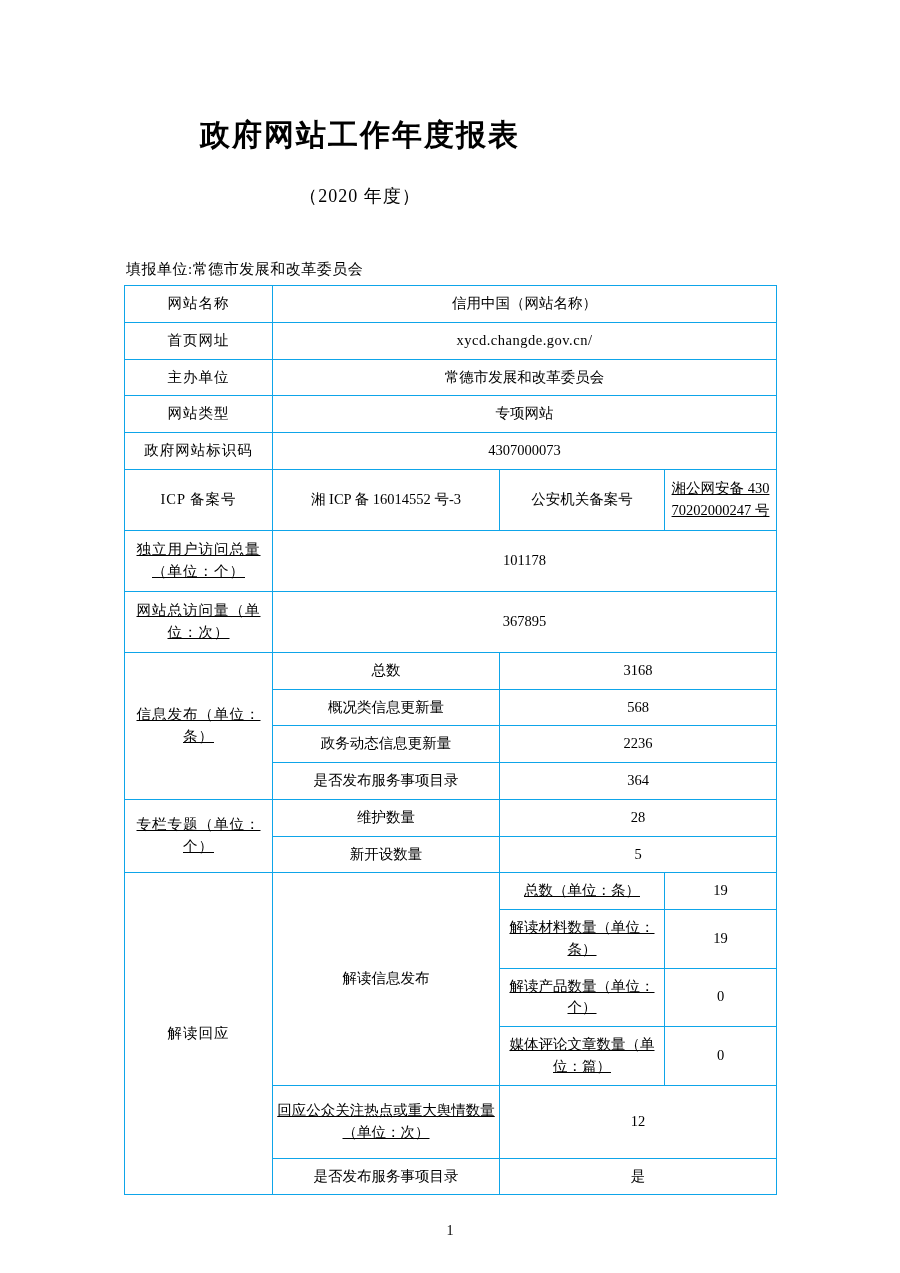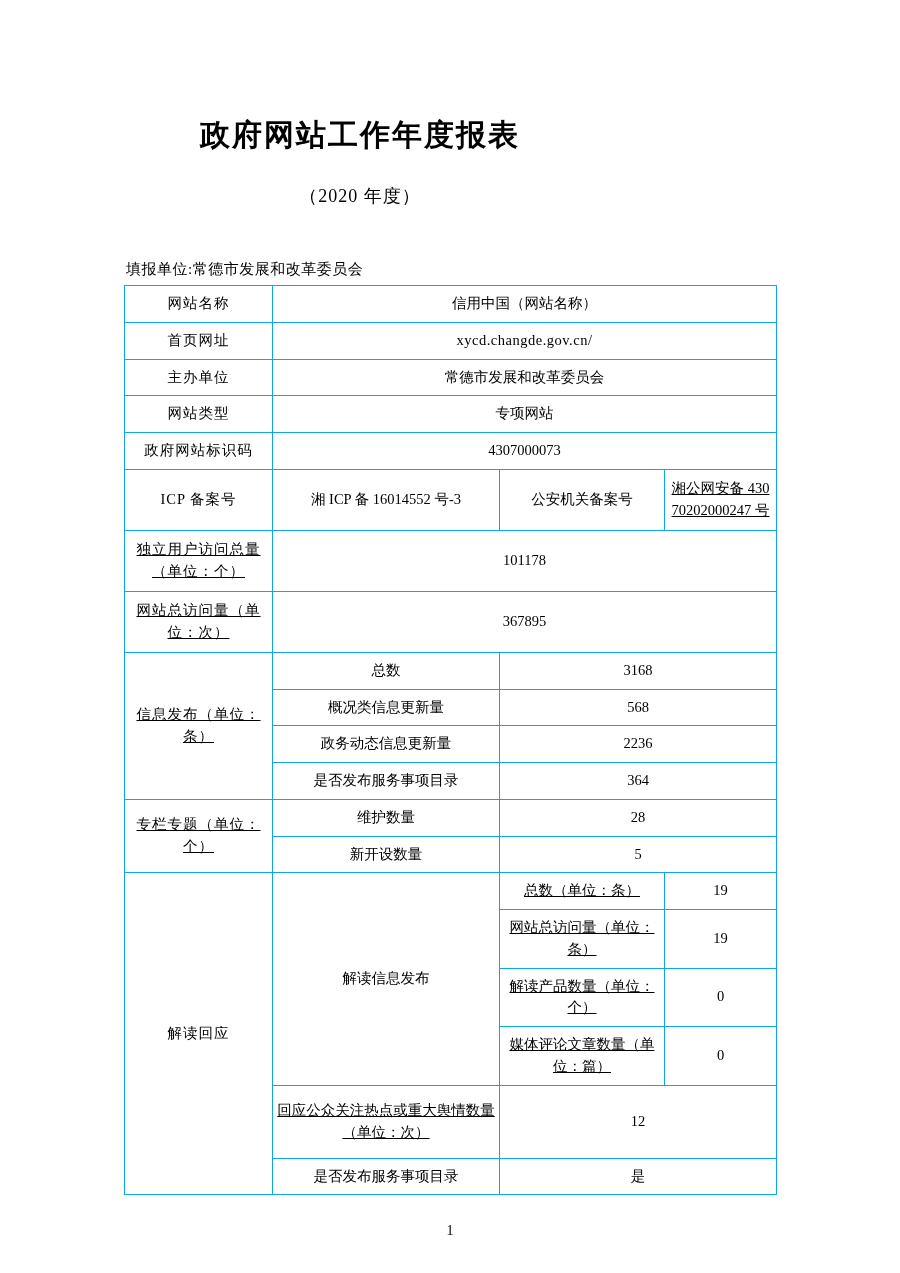--- a/index.html
+++ b/index.html
@@ -159,21 +159,21 @@
         <td colspan="2">5</td>
       </tr>
 
       <tr>
         <td class="label" rowspan="6">解读回应</td>
         <td rowspan="4">解读信息发布</td>
         <td class="two-line">总数（单位：条）</td>
         <td>19</td>
       </tr>
       <tr>
-        <td class="two-line">网站总访问量（单位：条）</td>
+        <td class="two-line">解读材料数量（单位：条）</td>
         <td>19</td>
       </tr>
       <tr>
         <td class="two-line">解读产品数量（单位：个）</td>
         <td>0</td>
       </tr>
       <tr>
         <td class="two-line">媒体评论文章数量（单位：篇）</td>
         <td>0</td>
       </tr>

